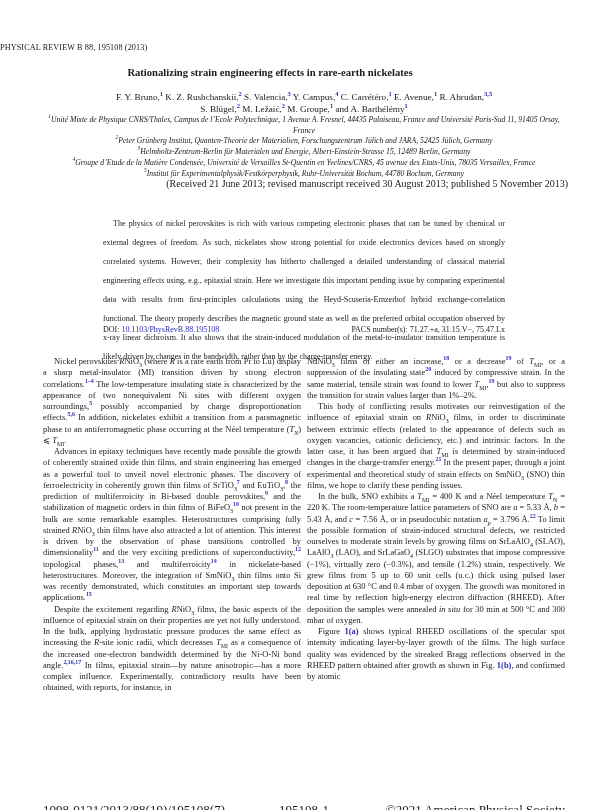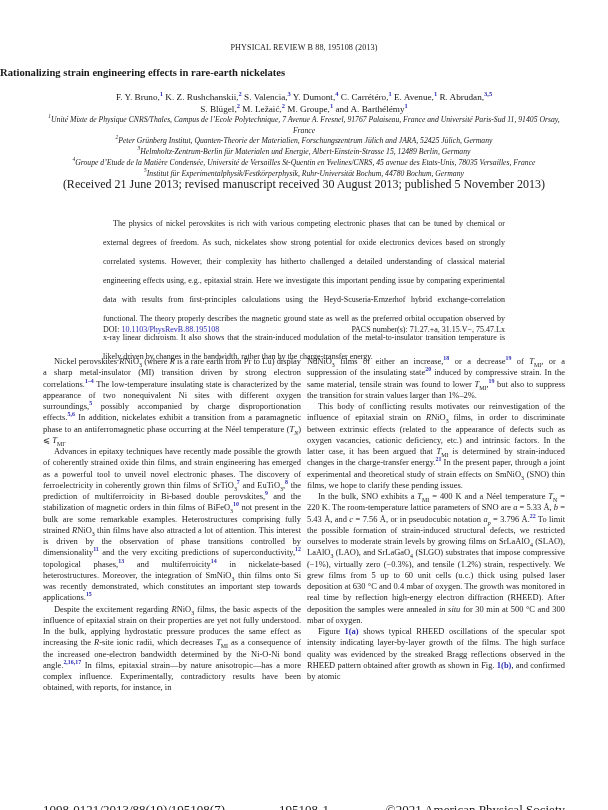--- a/index.html
+++ b/index.html
@@ -1,22 +1,22 @@
 <!DOCTYPE html>
 <html><head>
 <meta charset="utf-8">
 <style>
   html, body { margin:0; padding:0; background:#ffffff; }
   body { width:608px; height:810px; position:relative; overflow:hidden;
          font-family:"Liberation Serif","DejaVu Serif",serif; color:#1a1a1a; }
-  .hdr { position:absolute; top:43px; left:0; width:608px; text-align:center; font-size:8.2px; letter-spacing:0.1px; }
-  .title { position:absolute; top:67px; left:0; width:540px; font-size:10.6px; font-weight:bold; }
+  .hdr { position:absolute; top:43px; left:0; width:608px; font-size:8.2px; letter-spacing:0.1px; }
+  .title { position:absolute; top:67px; left:0; width:540px; text-align:center; font-size:10.6px; font-weight:bold; }
   .authors { position:absolute; top:92px; left:40px; width:528px; text-align:center; font-size:9.2px; line-height:11.6px; }
   .affils { position:absolute; top:115px; left:40px; width:528px; text-align:center; font-size:7.7px; line-height:10.7px; font-style:italic; }
-  .affils .received { font-style:normal; font-size:12px; }
+  .affils .received { font-style:normal; font-size:10px;text-align:right; }
   sup { font-size:70%; line-height:0; vertical-align:super; }
   .ref { color:#2b2bb0;font-weight:bold; }
   .abstract { position:absolute; top:214px; left:103px; width:402px; font-size:8px; line-height:19px; text-align:justify; text-indent:10px; }
   .doi-line { position:absolute; top:325px; left:103px; width:402px; font-size:8px; }
   .doi-line .pacs { position:absolute; right:0; top:0; }
   .doi-line a { color:#2b2bb0; text-decoration:none;text-align:center; }
   .col { position:absolute; top:356px; width:258px; font-size:8.45px; line-height:11.25px; text-align:justify; }
   .col.left { left:43px; }
   .col.right { left:307px; }
   .col p { margin:0; text-indent:11px; }
@@ -30,32 +30,32 @@
 </head>
 <body>
 
 <div class="hdr">PHYSICAL REVIEW B 88, 195108 (2013)</div>
 <div class="title">Rationalizing strain engineering effects in rare-earth nickelates</div>
 
 <div class="authors">
   <span><span>F. Y. Bruno,</span><sup class="ref">1</sup></span>
   <span><span>K. Z. Rushchanskii,</span><sup class="ref">2</sup></span>
   <span><span>S. Valencia,</span><sup class="ref">3</sup></span>
-  <span><span>Y. Dumont,</span><sup class="ref">4</sup></span>
+  <span><span>Y. Campus,</span><sup class="ref">4</sup></span>
   <span><span>C. Carrétéro,</span><sup class="ref">1</sup></span>
   <span><span>E. Avenue,</span><sup class="ref">1</sup></span>
   <span><span>R. Abrudan,</span><sup class="ref">3,5</sup></span><br>
   <span><span>S. Blügel,</span><sup class="ref">2</sup></span>
   <span><span>M. Ležaić,</span><sup class="ref">2</sup></span>
   <span><span>M. Groupe,</span><sup class="ref">1</sup></span>
   <span><span>and A. Barthélémy</span><sup class="ref">1</sup></span>
 </div>
 
 <div class="affils">
-  <div><sup>1</sup><span>Unité Mixte de Physique CNRS/Thales, Campus de l’Ecole Polytechnique, 7 Avenue A. Fresnel, 91767 Palaiseau, France and Université Paris-Sud 11, 91405 Orsay, France</span></div>
+  <div><sup>1</sup><span>Unité Mixte de Physique CNRS/Thales, Campus de l’Ecole Polytechnique, 1 Avenue A. Fresnel, 44435 Palaiseau, France and Université Paris-Sud 11, 91405 Orsay, France</span></div>
   <div><sup>2</sup><span>Peter Grünberg Institut, Quanten-Theorie der Materialien, Forschungszentrum Jülich and JARA, 52425 Jülich, Germany</span></div>
   <div><sup>3</sup><span>Helmholtz-Zentrum-Berlin für Materialen und Energie, Albert-Einstein-Strasse 15, 12489 Berlin, Germany</span></div>
   <div><sup>4</sup><span>Groupe d’Etude de la Matière Condensée, Université de Versailles St-Quentin en Yvelines/CNRS, 45 avenue des Etats-Unis, 78035 Versailles, France</span></div>
   <div><sup>5</sup><span>Institut für Experimentalphysik/Festkörperphysik, Ruhr-Universität Bochum, 44780 Bochum, Germany</span></div>
   <div class="received">(Received 21 June 2013; revised manuscript received 30 August 2013; published 5 November 2013)</div>
 </div>
 
 <div class="abstract">The physics of nickel perovskites is rich with various competing electronic phases that can be tuned by chemical or external degrees of freedom. As such, nickelates show strong potential for oxide electronics devices based on strongly correlated systems. However, their complexity has hitherto challenged a detailed understanding of classical material engineering effects using, e.g., epitaxial strain. Here we investigate this important pending issue by comparing experimental data with results from first-principles calculations using the Heyd-Scuseria-Ernzerhof hybrid exchange-correlation functional. The theory properly describes the magnetic ground state as well as the preferred orbital occupation observed by x-ray linear dichroism. It also shows that the strain-induced modulation of the metal-to-insulator transition temperature is likely driven by changes in the bandwidth, rather than by the charge-transfer energy.</div>
 
 <div class="doi-line">

